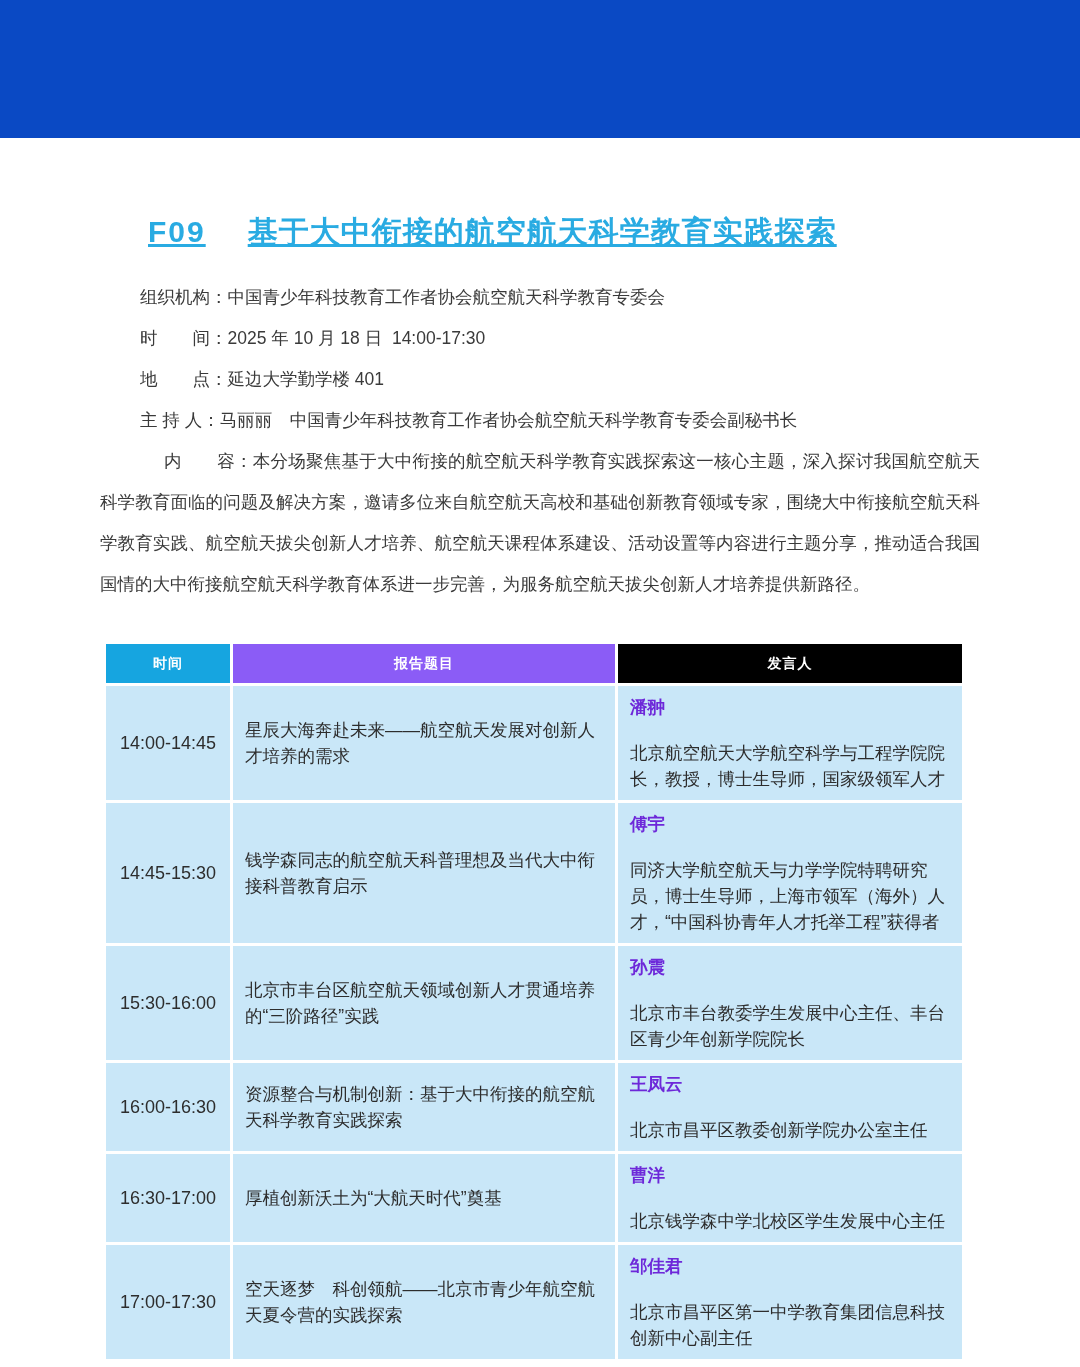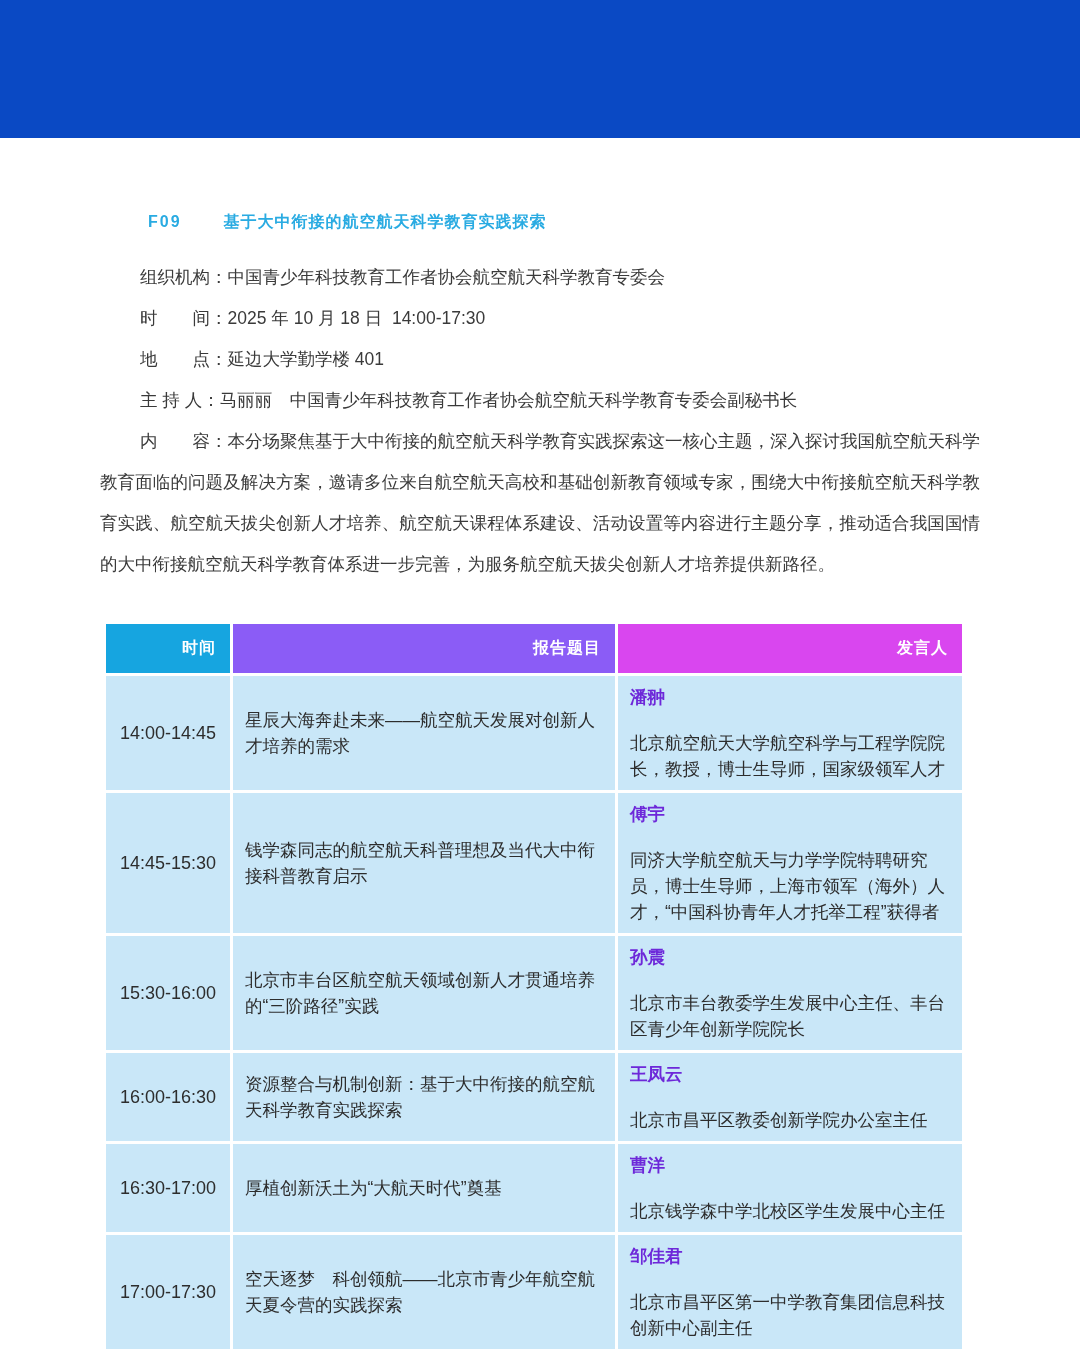--- a/index.html
+++ b/index.html
@@ -18,26 +18,27 @@
     height: 138px;
   }
 
   .page {
     padding: 0 100px;
   }
 
   .session-title {
     margin-top: 74px;
     padding-left: 48px;
-    font-size: 16px;
+    font-size: 30px;
     font-weight: 700;
     color: #29abe2;
     display: flex;
     align-items: baseline;
     letter-spacing: 1px;
+    text-decoration: underline;
   }
   .session-code { margin-right: 42px; letter-spacing: 2px; }
 
   .meta-block {
     margin-top: 24px;
     font-size: 17.5px;
     color: #3a3a3a;
   }
   .meta-line {
     display: flex;
@@ -48,38 +49,38 @@
   .meta-value { white-space: pre-wrap; }
 
   .content-para {
     margin: 0;
     font-size: 17.5px;
     line-height: 41px;
     text-align: justify;
     text-indent: 40px;
     color: #3a3a3a;
   }
-  .content-label { white-space: pre; }
+  .content-label { white-space: pre; margin-left: 24px; }
 
   .schedule-table {
     margin: 36px 0 0 3px;
     width: 862px;
     border-collapse: separate;
     border-spacing: 3px;
     table-layout: fixed;
     font-size: 17.5px;
   }
   .schedule-table th {
     background: #16a5e0;
     color: #ffffff;
     font-weight: 700;
-    font-size: 16px;
+    font-size: 14px;
     height: 39px;
-    padding: 14px;
-    text-align: right;
+    padding: 0;
+    text-align: center;
     letter-spacing: 1px;
   }
   .schedule-table td {
     background: #c9e7f8;
     color: #2d2d2d;
     line-height: 26px;
     padding: 8px 12px;
     vertical-align: middle;
     text-align: left;
   }
@@ -127,21 +128,21 @@
   <table class="schedule-table">
     <colgroup>
       <col style="width:124px">
       <col style="width:382px">
       <col style="width:344px">
     </colgroup>
     <thead>
       <tr>
         <th style="background-color: rgb(22, 165, 224);">时间</th>
         <th style="background-color: #8b5cf6;">报告题目</th>
-        <th style="background-color: #d946ef;">发言人</th>
+        <th style="background-color: #000000;">发言人</th>
       </tr>
     </thead>
     <tbody>
       <tr>
         <td class="time-cell">14:00-14:45</td>
         <td>星辰大海奔赴未来——航空航天发展对创新人才培养的需求</td>
         <td>
           <div class="speaker-name">潘翀</div>
           <div class="speaker-desc">北京航空航天大学航空科学与工程学院院长，教授，博士生导师，国家级领军人才</div>
         </td>

